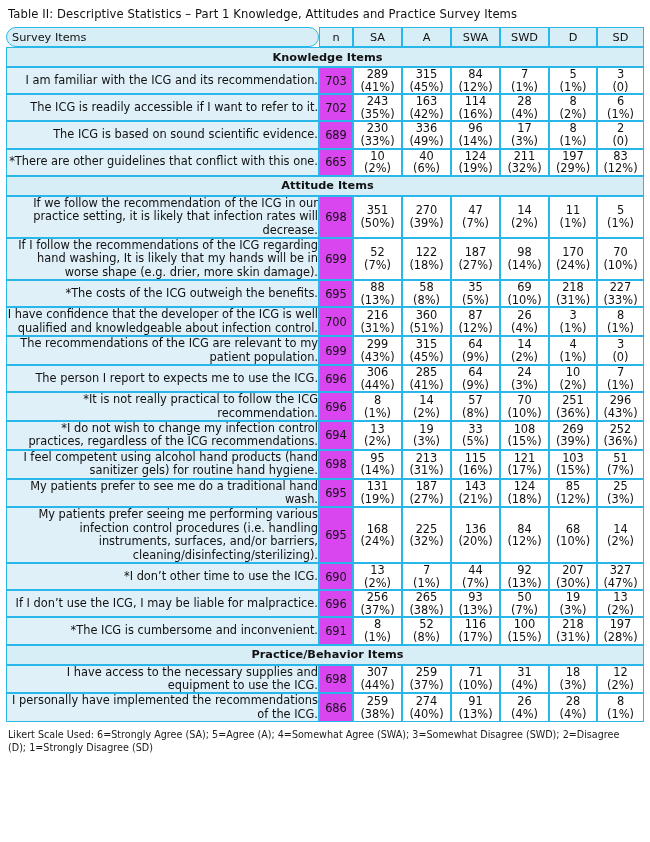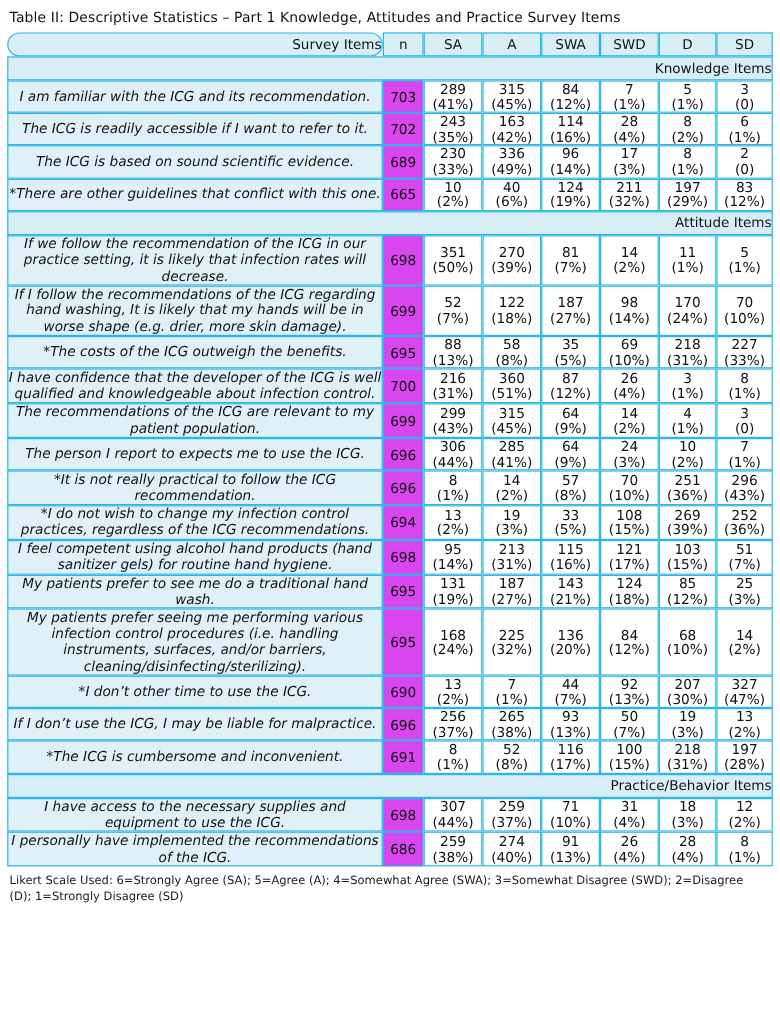--- a/index.html
+++ b/index.html
@@ -52,47 +52,47 @@
   col.c-sd    { width: 47px; }
 
   
   tr.head td {
     background: #d8eef7;
     font-size: 11.3px;
     height: 18px;
     color: #111;
   }
   tr.head td.item-head {
-    text-align: right;
+    text-align: left;
     padding-left: 5px;
     border-radius: 10px;
   }
   tr.head td.num-head {
     text-align: center;
   }
 
   
   tr.section td {
     background: #d8eef7;
     font-size: 11.3px;
     height: 18px;
-    text-align: right;
+    text-align: center;
     padding-left: 5px;
     color: #111;
+    font-weight: bold;
   }
 
   
   td.item {
     background: #dff0f8;
     font-size: 11.4px;
     line-height: 13.4px;
-    text-align: center;
+    text-align: right;
     padding: 2px 4px 3px 5px;
     color: #111;
-    font-style: italic;
   }
   td.n {
     background: #d946ef;
     font-size: 11.4px;
     text-align: center;
     color: #111;
   }
   td.val {
     background: #ffffff;
     font-size: 11.4px;
@@ -265,21 +265,21 @@
           <td class="n">698</td>
           <td class="val">
             <span class="cnt">351</span>
             <span class="pct">(50%)</span>
           </td>
           <td class="val">
             <span class="cnt">270</span>
             <span class="pct">(39%)</span>
           </td>
           <td class="val">
-            <span class="cnt">81</span>
+            <span class="cnt">47</span>
             <span class="pct">(7%)</span>
           </td>
           <td class="val">
             <span class="cnt">14</span>
             <span class="pct">(2%)</span>
           </td>
           <td class="val">
             <span class="cnt">11</span>
             <span class="pct">(1%)</span>
           </td>

